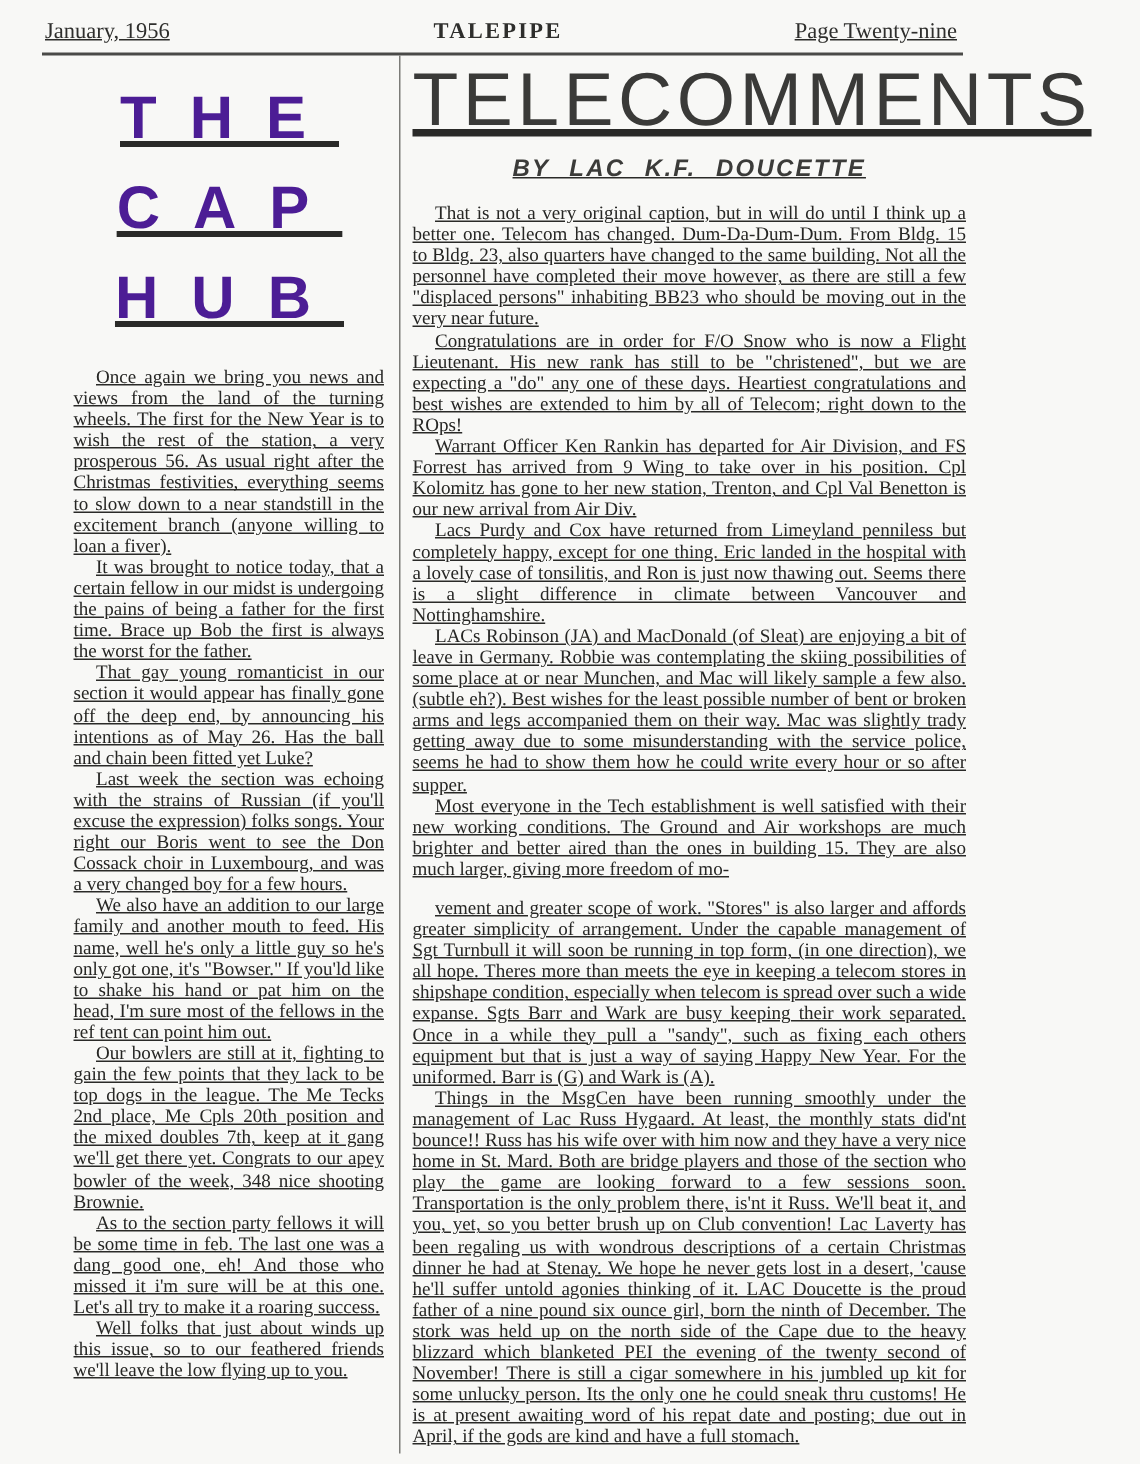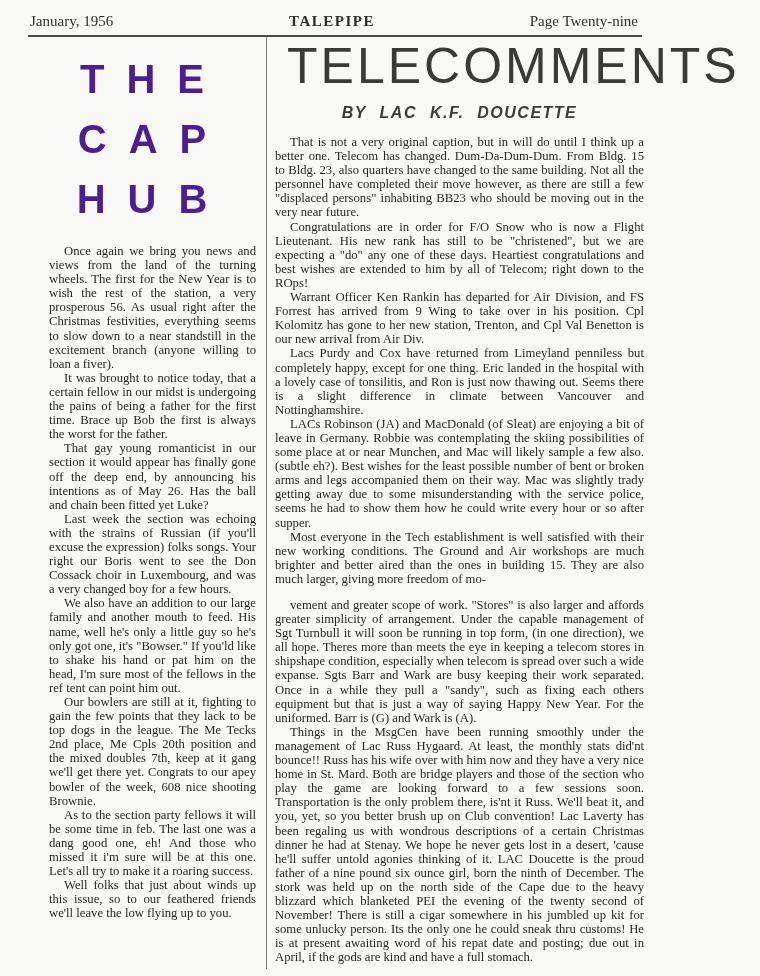--- a/index.html
+++ b/index.html
@@ -2,21 +2,21 @@
 <html><head>
 <meta charset="utf-8">
 <style>
   html,body{margin:0;padding:0;}
   body{
     width:760px;height:976px;overflow:hidden;
     background:#f8f8f6;
     font-family:"Liberation Serif", serif;
     color:#2a2a28;
   }
-  .page{width:664px;height:976px;position:relative;}
+  .page{width:664px;height:976px;position:relative;text-decoration:underline;}
 
   
   .masthead{
     position:relative;
     padding:13px 26px 0 30px;
     font-size:15px;color:#2e2e2c;
     display:flex;justify-content:space-between;align-items:baseline;
   }
   .mast-title{
     position:absolute;left:50%;transform:translateX(-50%);
@@ -68,21 +68,21 @@
     margin:0;
     font-size:12.7px;line-height:14.1px;
     text-align:justify;
     text-indent:15px;
     color:#262624;
   }
   .hubcap .bodycopy{margin-top:15px;margin-left:21px;}
 
   
   .tele-title{
-    margin:4px 0 0 12px;
+    margin:4px 0 0 0;
     text-align:right;
     font-family:"Liberation Sans", sans-serif;
     font-weight:normal;
     font-size:50px;line-height:1.0;
     letter-spacing:3px;
     color:#3a3a38;
   }
   .tele-byline{
     margin-top:13px;
     text-align:center;
@@ -135,21 +135,21 @@
           <div class="hubcap-title-line">THE</div>
           <div class="hubcap-title-line">CAP</div>
           <div class="hubcap-title-line">HUB</div>
         </div>
       <div class="bodycopy">
           <p>Once again we bring you news and views from the land of the turning wheels.  The first for the New Year is to wish the rest of the station, a very prosperous 56.  As usual right after the Christmas festivities, everything seems to slow down to a near standstill in the excitement branch (anyone willing to loan a fiver).</p>
           <p>It was brought to notice today, that a certain fellow in our midst is undergoing the pains of being a father for the first time.  Brace up Bob the first is always the worst for the father.</p>
           <p>That gay young romanticist in our section it would appear has finally gone off the deep end, by announcing his intentions as of May 26.  Has the ball and chain been fitted yet Luke?</p>
           <p>Last week the section was echoing with the strains of Russian (if you'll excuse the expression) folks songs.  Your right our Boris went to see the Don Cossack choir in Luxembourg, and was a very changed boy for a few hours.</p>
           <p>We also have an addition to our large family and another mouth to feed.  His name, well he's only a little guy so he's only got one, it's "Bowser."  If you'ld like to shake his hand or pat him on the head, I'm sure most of the fellows in the ref tent can point him out.</p>
-          <p>Our bowlers are still at it, fighting to gain the few points that they lack to be top dogs in the league.  The Me Tecks 2nd place, Me Cpls 20th position and the mixed doubles 7th, keep at it gang we'll get there yet.  Congrats to our apey bowler of the week, 608 nice shooting Brownie.</p>
+          <p>Our bowlers are still at it, fighting to gain the few points that they lack to be top dogs in the league.  The Me Tecks 2nd place, Me Cpls 20th position and the mixed doubles 7th, keep at it gang we'll get there yet.  Congrats to our apey bowler of the week, 348 nice shooting Brownie.</p>
           <p>As to the section party fellows it will be some time in feb.  The last one was a dang good one, eh!  And those who missed it i'm sure will be at this one.  Let's all try to make it a roaring success.</p>
           <p>Well folks that just about winds up this issue, so to our feathered friends we'll leave the low flying up to you.</p>
         </div>
     </aside>
 
     <section class="tele">
       <h1 class="tele-title">TELECOMMENTS</h1>
       <div class="tele-byline">BY LAC K.F. DOUCETTE</div>
 
       <div class="tele-cols">

